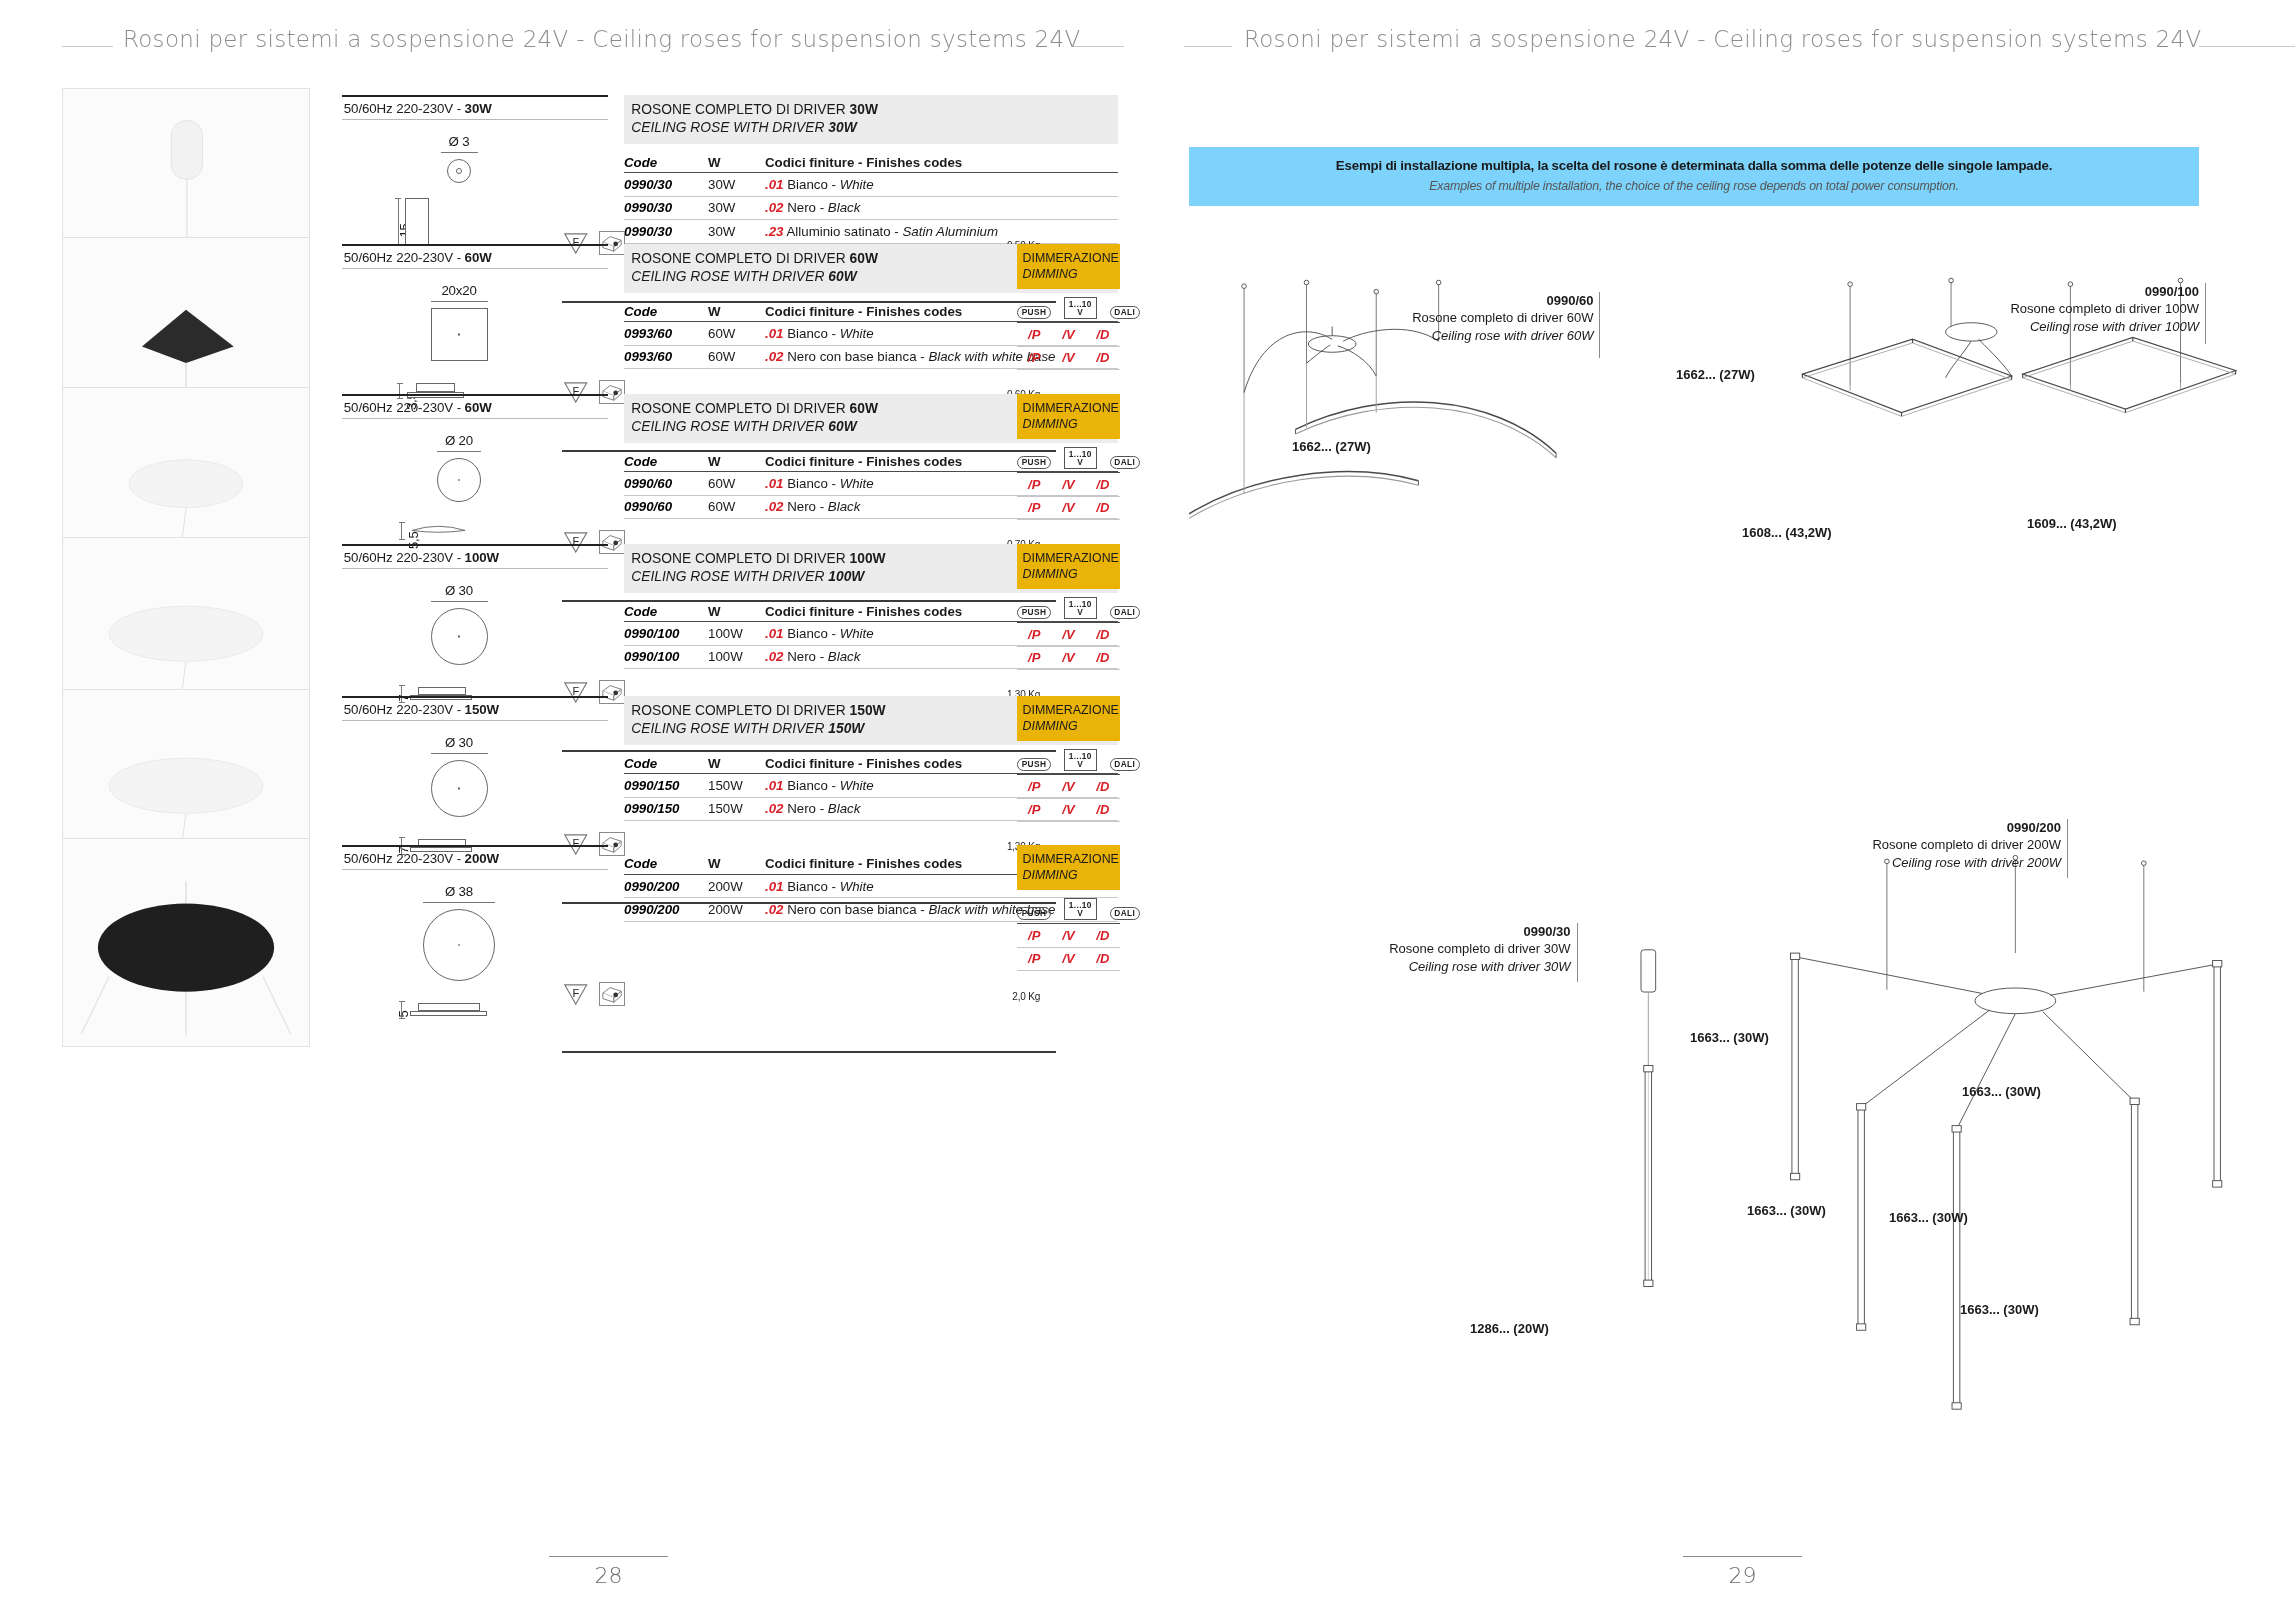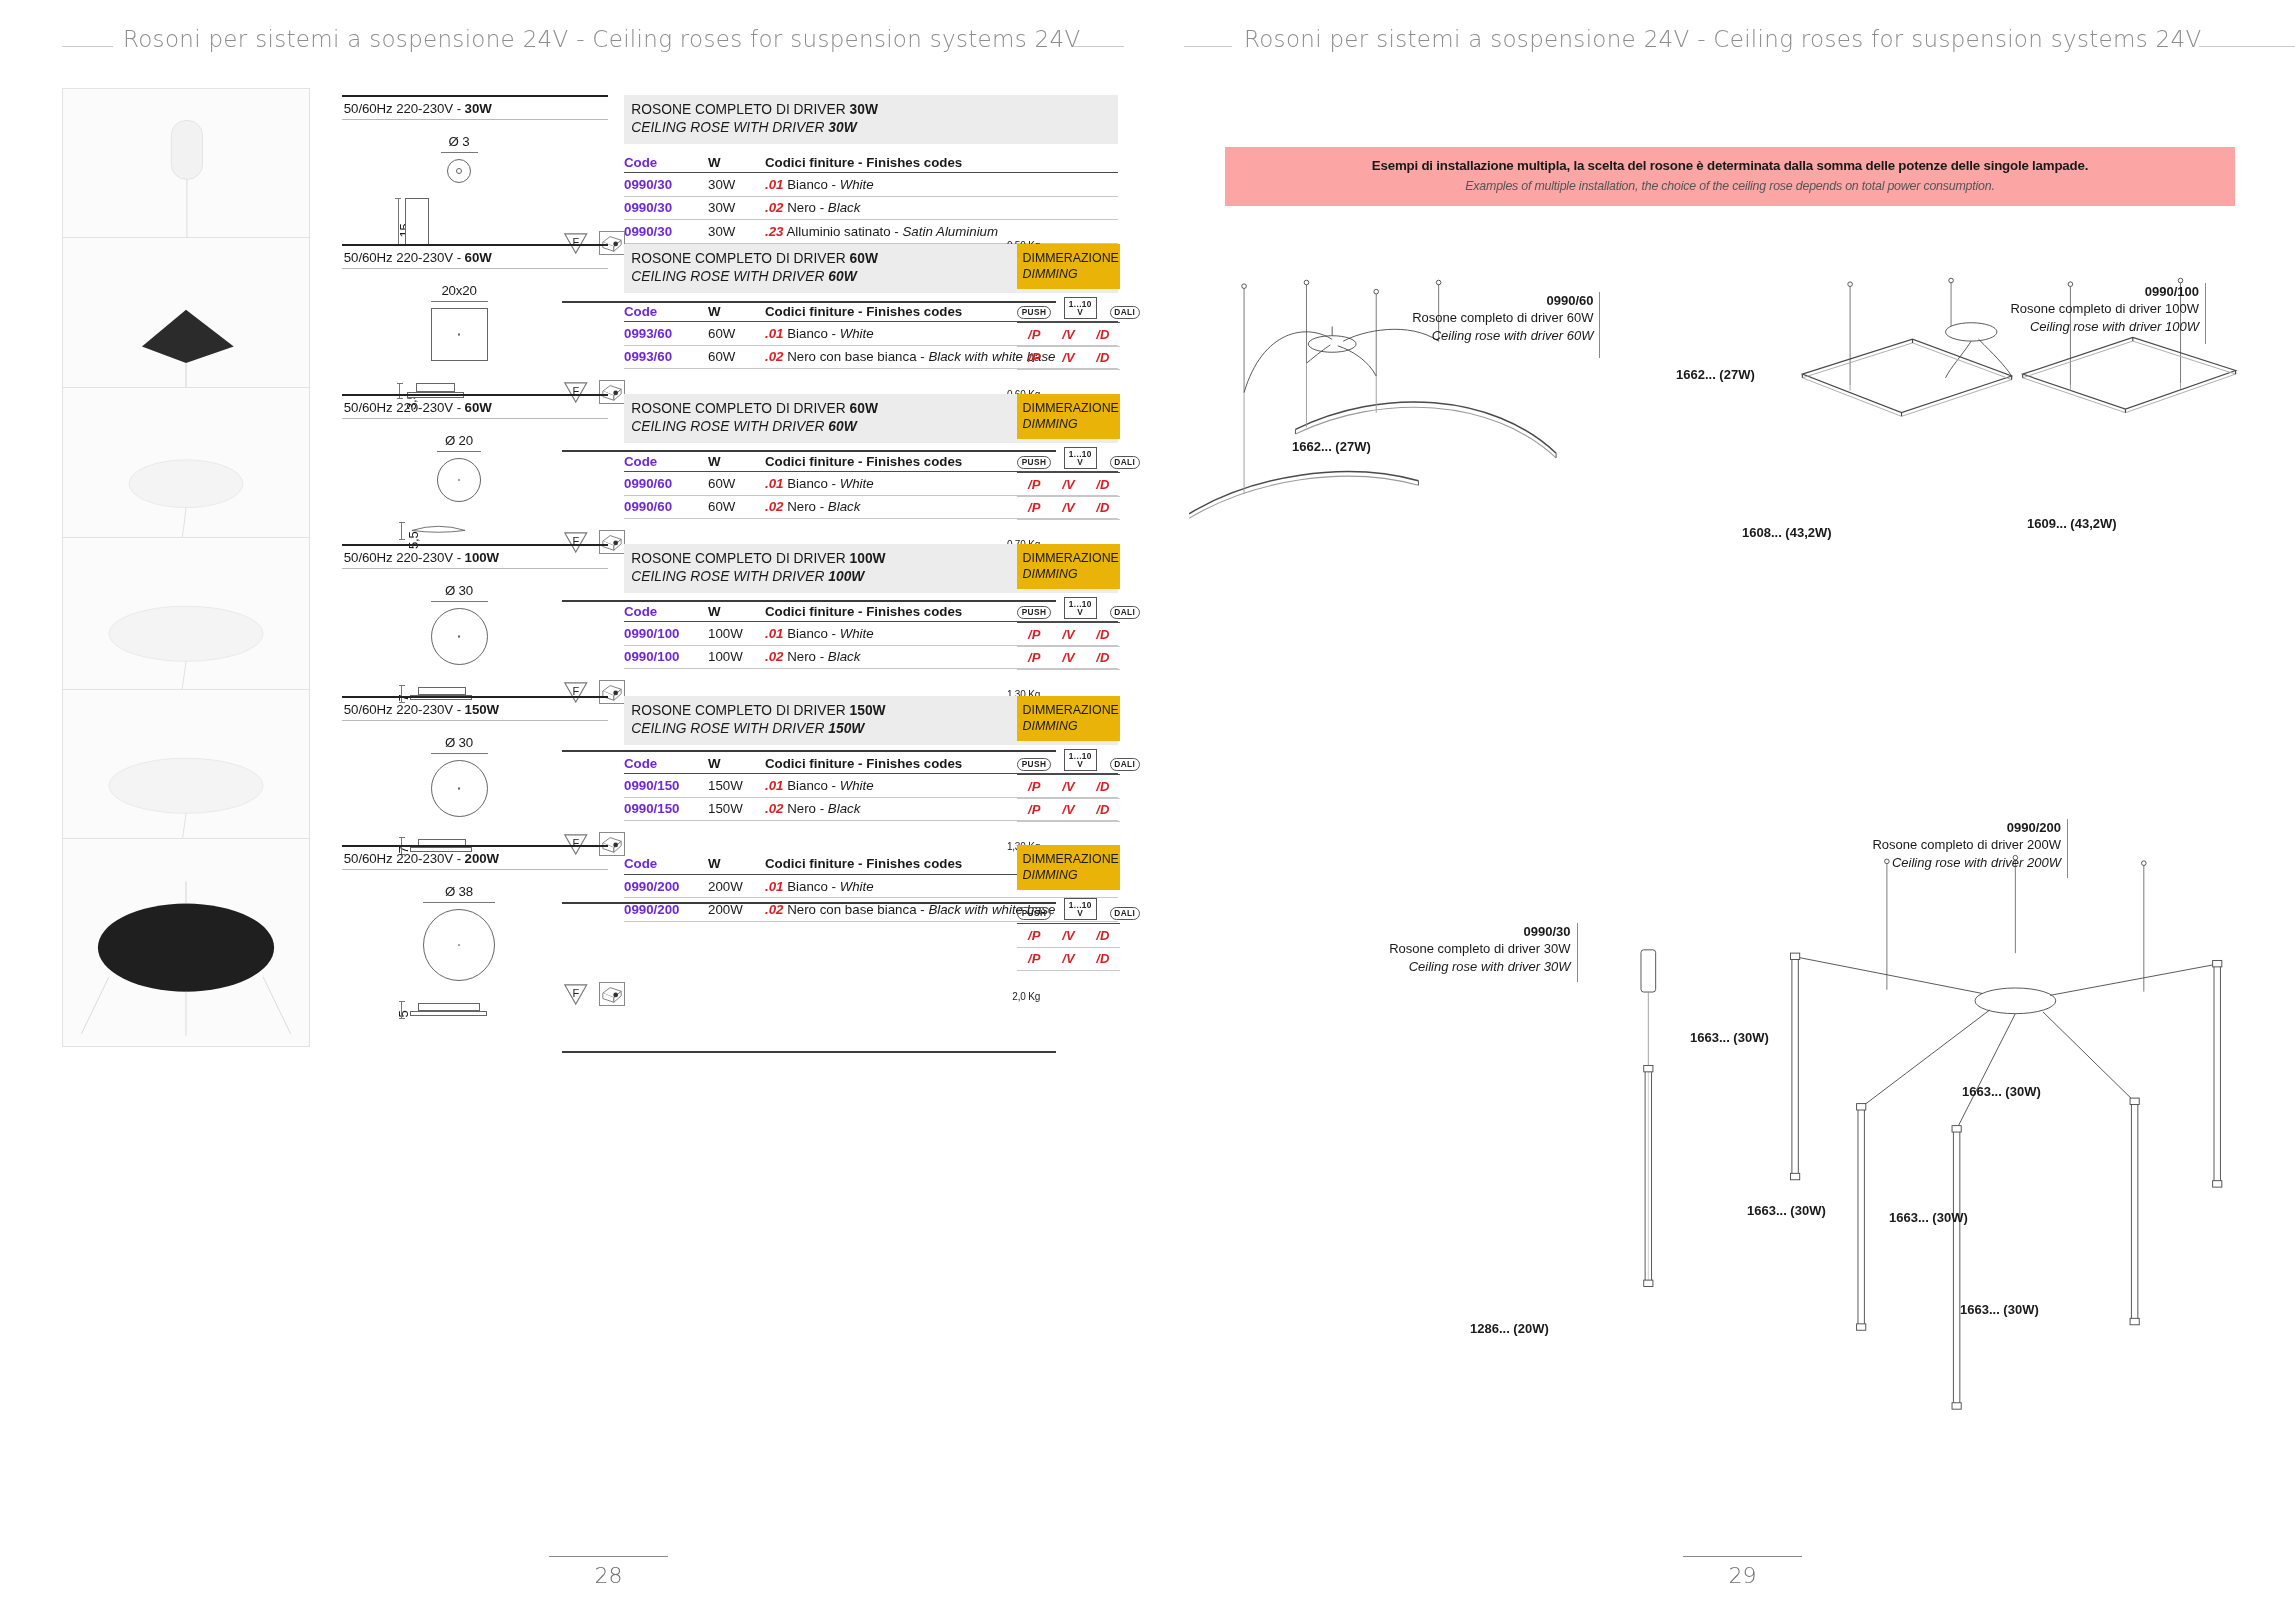--- a/index.html
+++ b/index.html
@@ -94,21 +94,21 @@
   .ptable th {
     font-size: 13.3px; font-weight: 700; text-align: left;
     padding: 1.8px 0 2.8px 0; border-bottom: 1.5px solid #4a4a4a;
     white-space: nowrap;
   }
   .ptable td {
     font-size: 13.3px; padding: 3.7px 0 3.7px 0;
     border-bottom: 0.9px solid #c7c7c7; white-space: nowrap;
   }
   .ptable tr:last-child td { border-bottom: 0.9px solid #c7c7c7; }
-  .c-code { color: #6d28d9; font-weight: 700; width: 84px; }
+  .c-code { color: #000000; font-weight: 700; width: 84px; font-style: italic; }
   .c-w { width: 57px; }
   .c-fin .sfx { color: #d81f26; font-weight: 700; font-style: italic; }
   .c-fin .en { font-style: italic; }
 
   
   .dimm { position: absolute; left: 955px; top: 7.3px; width: 103px; }
   .dimm-band { background: #eab308; padding: 5.5px 5.5px 6.4px 5.5px; font-size: 12.4px; line-height: 1.32; }
   .dimm-band .d2 { font-style: italic; }
   .dimm-badges { display: flex; gap: 13px; margin-top: 8.3px; align-items: flex-end; }
   .badge {
@@ -136,23 +136,22 @@
   }
   .weight {
     position: absolute; right: 16px; bottom: 3.7px;
     font-size: 10px; letter-spacing: -0.2px;
   }
   .row-rule { position: absolute; left: 562px; width: 494px; height: 1.5px; background: #3b3b3b; }
 
   
   .notice {
     position: absolute; left: 1221px; top: 147px; width: 1010px;
-    background: #fca5a5; padding: 11px 9.2px 13px;
+    background: #7dd3fc; padding: 11px 9.2px 13px;
     text-align: center;
-    margin-left: 36px;
   }
   .notice .n1 { font-size: 13.3px; font-weight: 700; letter-spacing: -0.2px; }
   .notice .n2 { font-size: 12.4px; font-style: italic; color: #555; margin-top: 5.5px; letter-spacing: -0.2px; }
 
   .dlabel { position: absolute; text-align: right; line-height: 1.34; }
   .dlabel .code { font-size: 13px; font-weight: 700; }
   .dlabel .it { font-size: 13px; }
   .dlabel .en { font-size: 13px; font-style: italic; }
   .dleader { position: absolute; width: 0.9px; background: #8a8a8a; }
 

